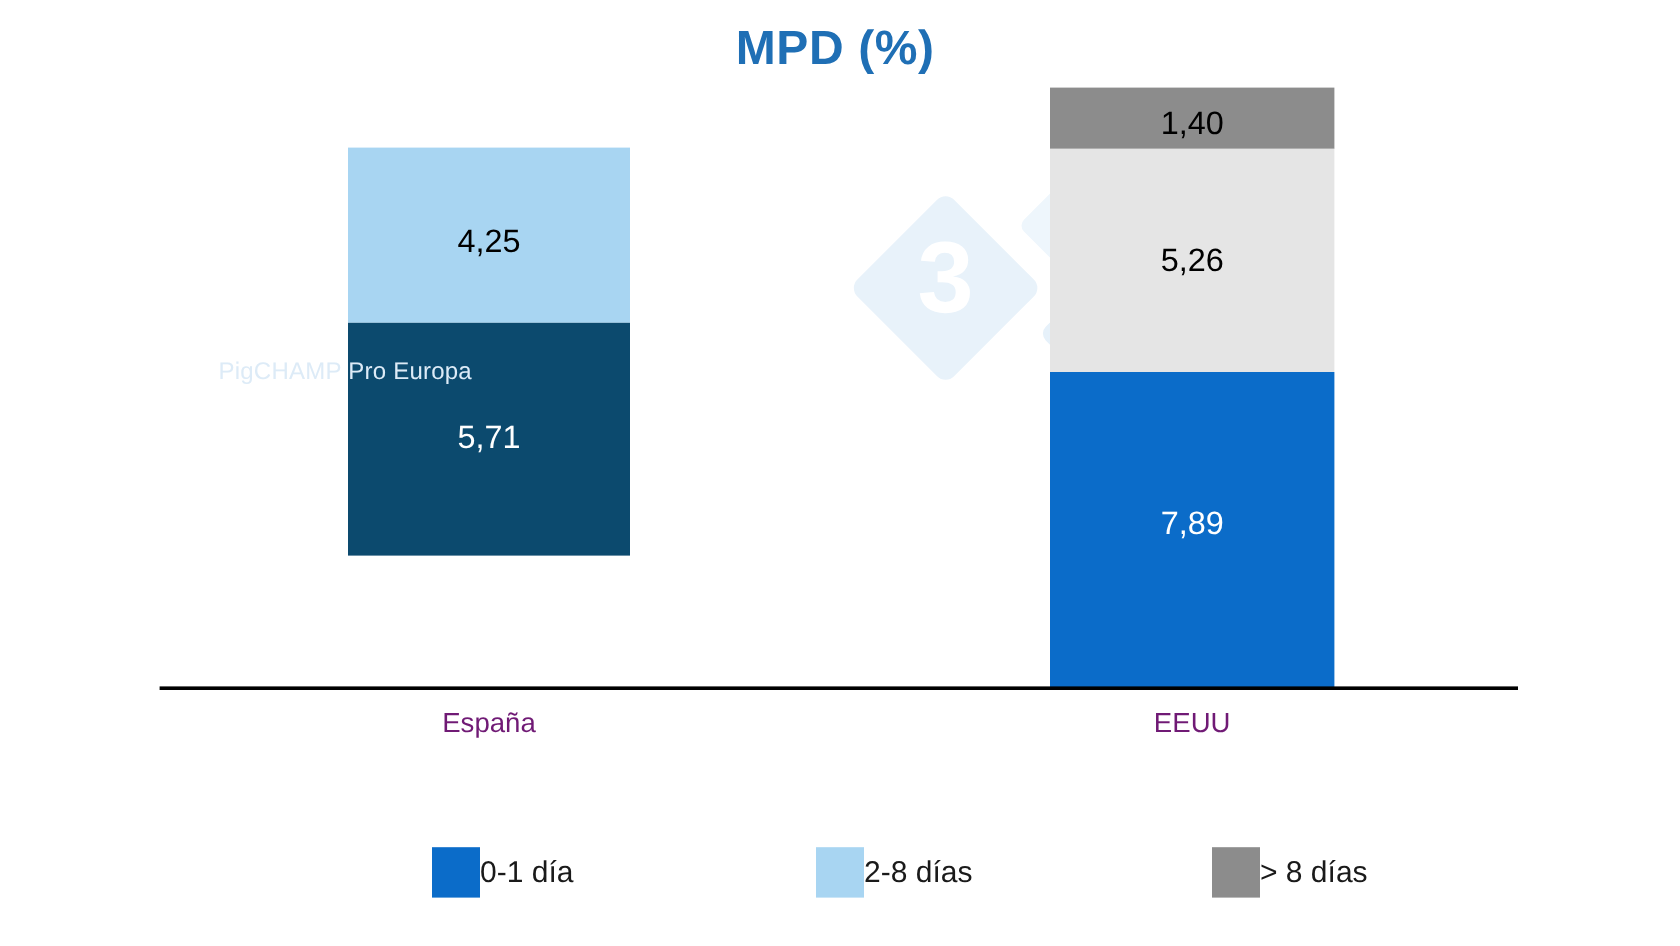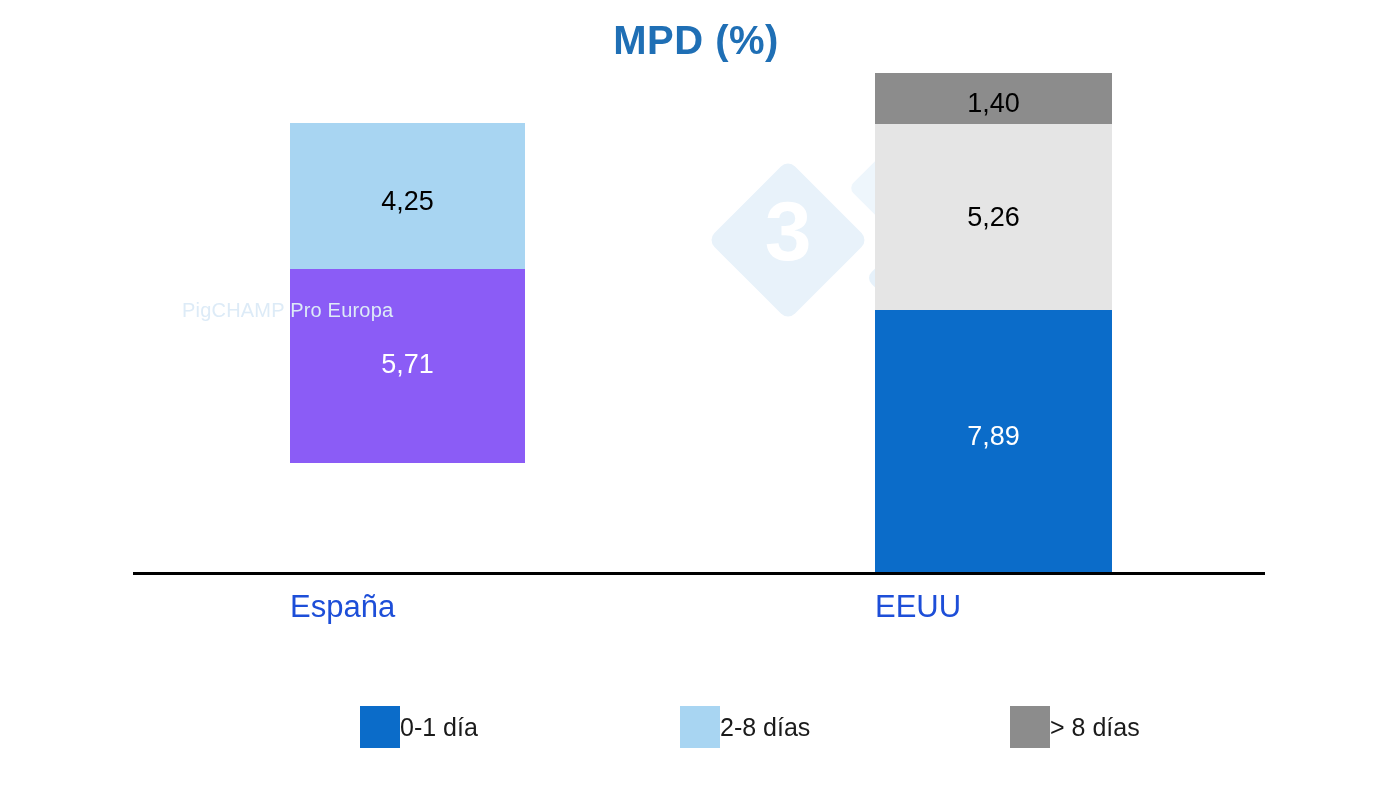--- a/index.html
+++ b/index.html
@@ -90,23 +90,23 @@
     width: 1132px;
     height: 3px;
     background: #000000;
     z-index: 4;
   }
 
   
   .cat-label {
     position: absolute;
     top: 589px;
-    font-size: 31px;
-    color: #1d4ed8;
-    text-align: left;
+    font-size: 23px;
+    color: #701a75;
+    text-align: center;
     white-space: nowrap;
     z-index: 4;
   }
 
   
   #legend {
     position: absolute;
     left: 0;
     top: 703px;
     width: 1400px;
@@ -156,21 +156,21 @@
   </svg>
 
   <div id="watermark-text">PigCHAMP Pro Europa</div>
 
   <div id="plot-area">
 
     <div class="bar-stack" style="left:290px; width:235px; height:450px;">
       <div class="bar-seg" style="height:146px; background:#A8D5F2;">
         <div class="bar-label" style="top:65px; color:#000000;">4,25</div>
       </div>
-      <div class="bar-seg" style="height:194px; background:#8b5cf6;padding-left:16px;">
+      <div class="bar-seg" style="height:194px; background:#0c4a6e;padding-left:16px;">
         <div class="bar-label" style="top:82px; color:#ffffff;">5,71</div>
       </div>
     </div>
 
     <div class="bar-stack" style="left:875px; width:237px; height:500px;">
       <div class="bar-seg" style="height:51px; background:#8C8C8C;">
         <div class="bar-label" style="top:17px; color:#000000;">1,40</div>
       </div>
       <div class="bar-seg" style="height:186px; background:#e5e5e5;">
         <div class="bar-label" style="top:80px; color:#000000;">5,26</div>

